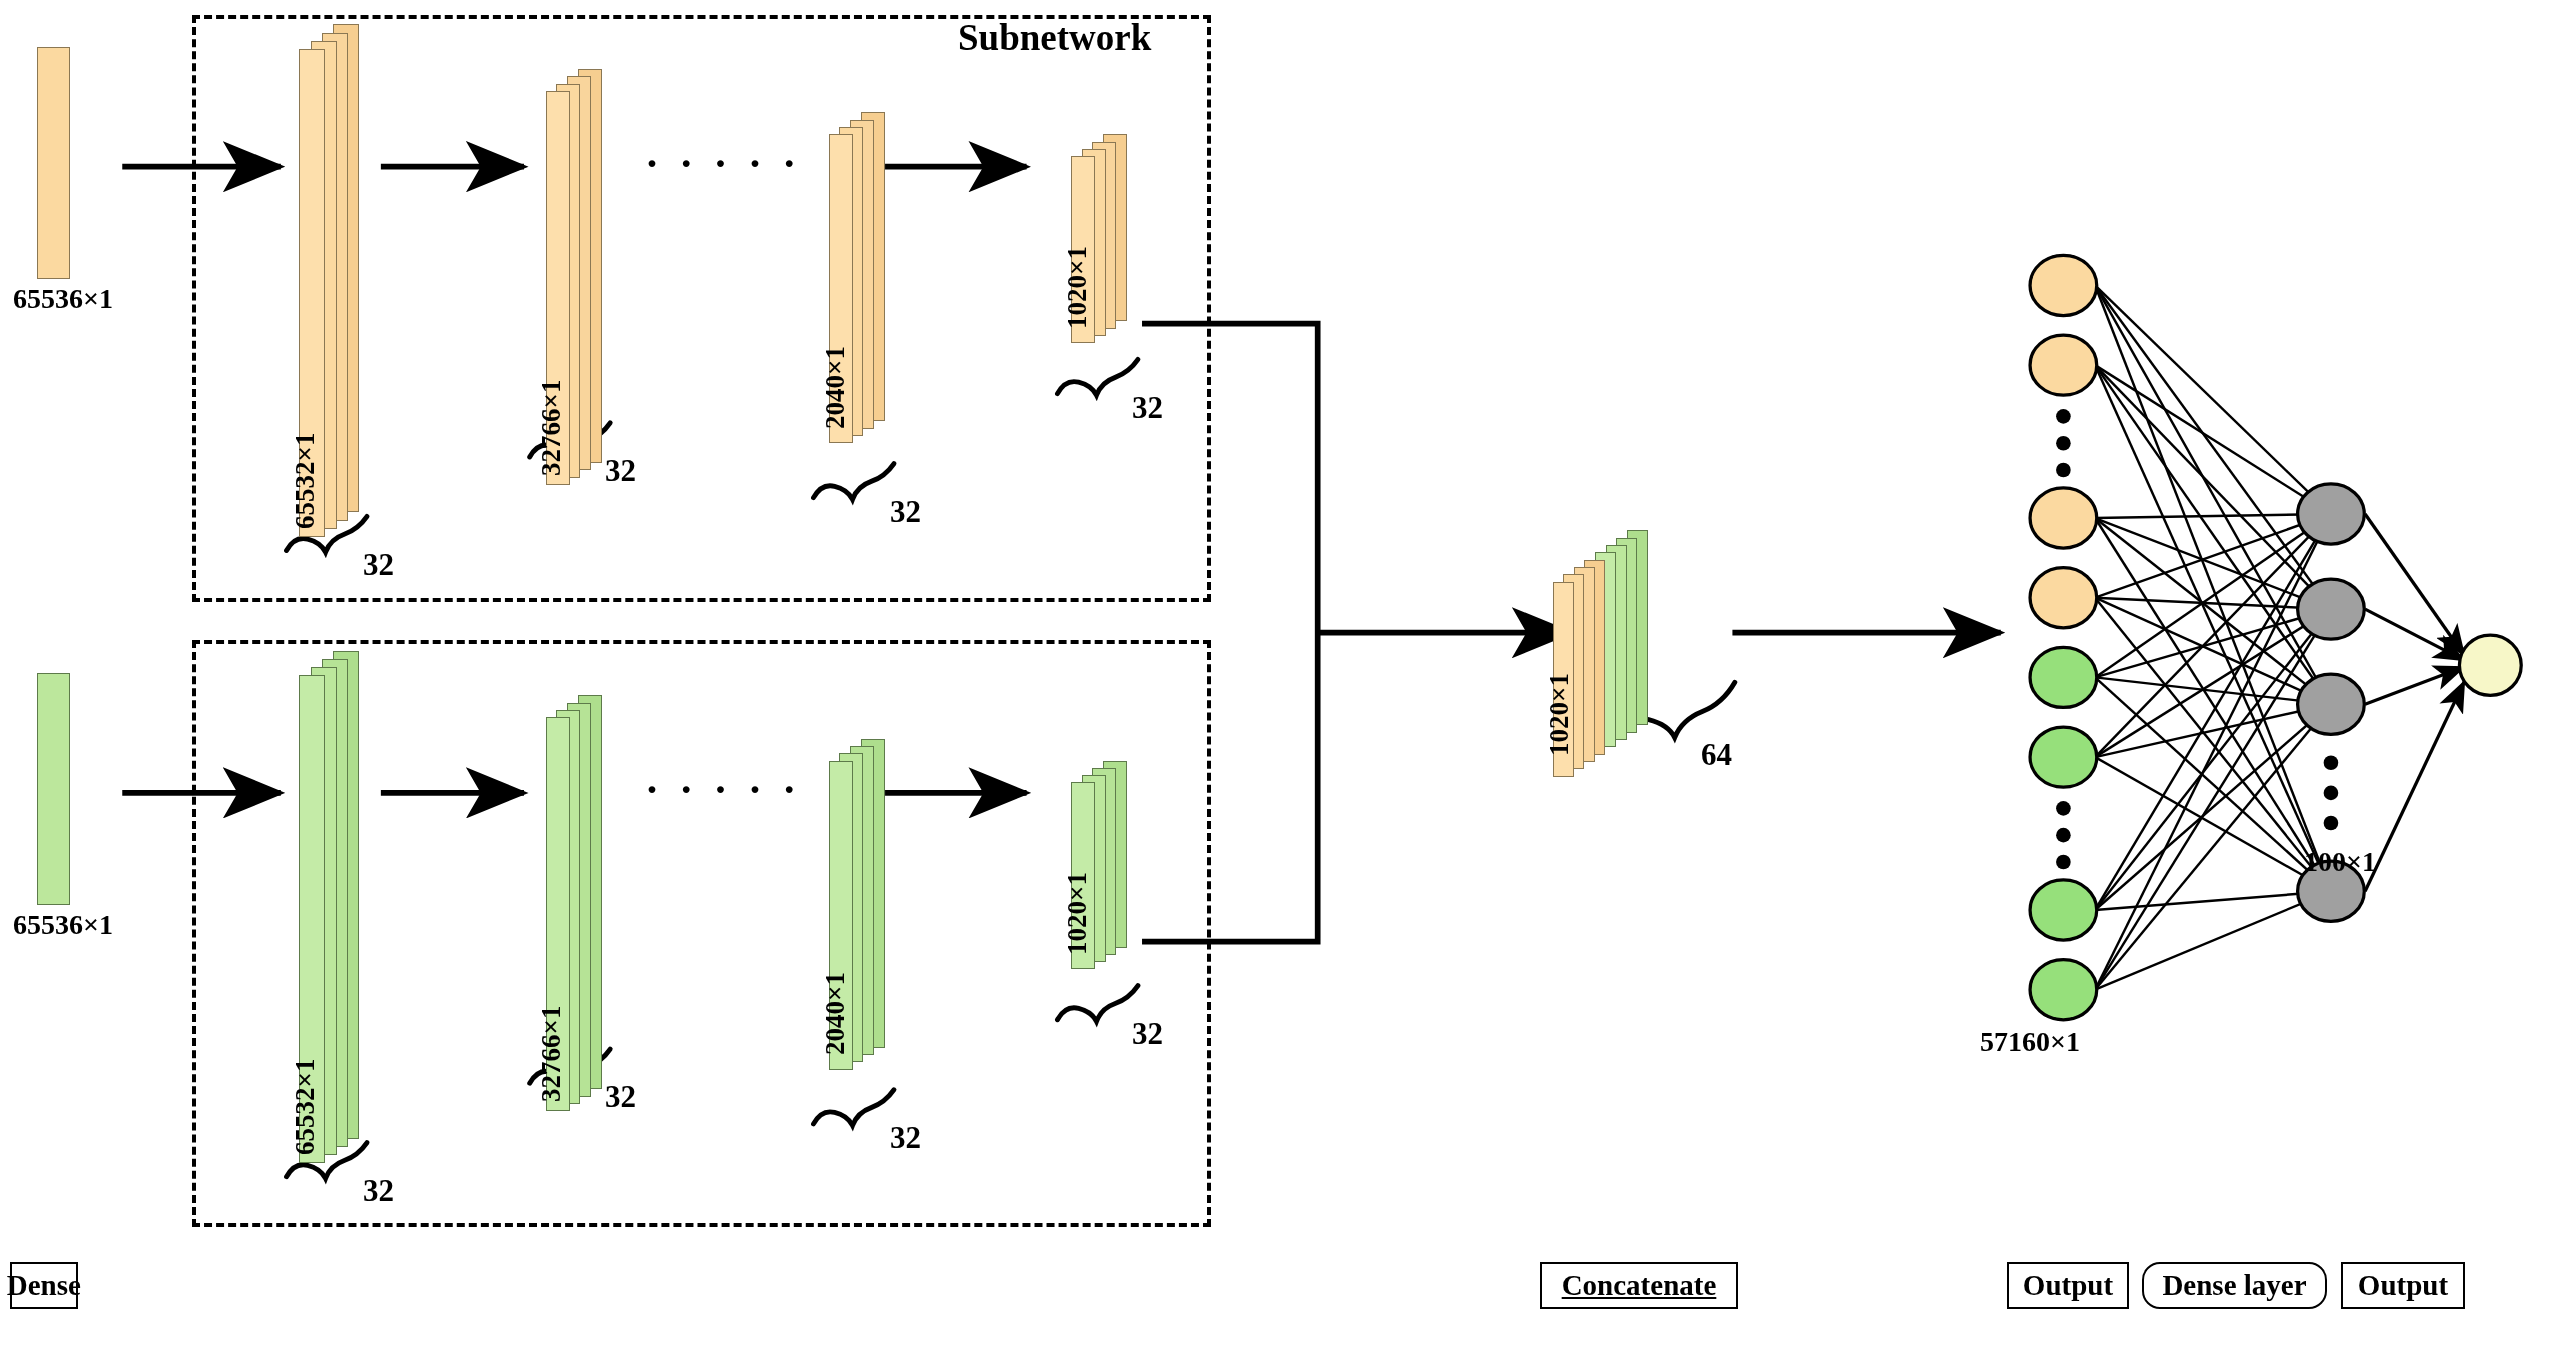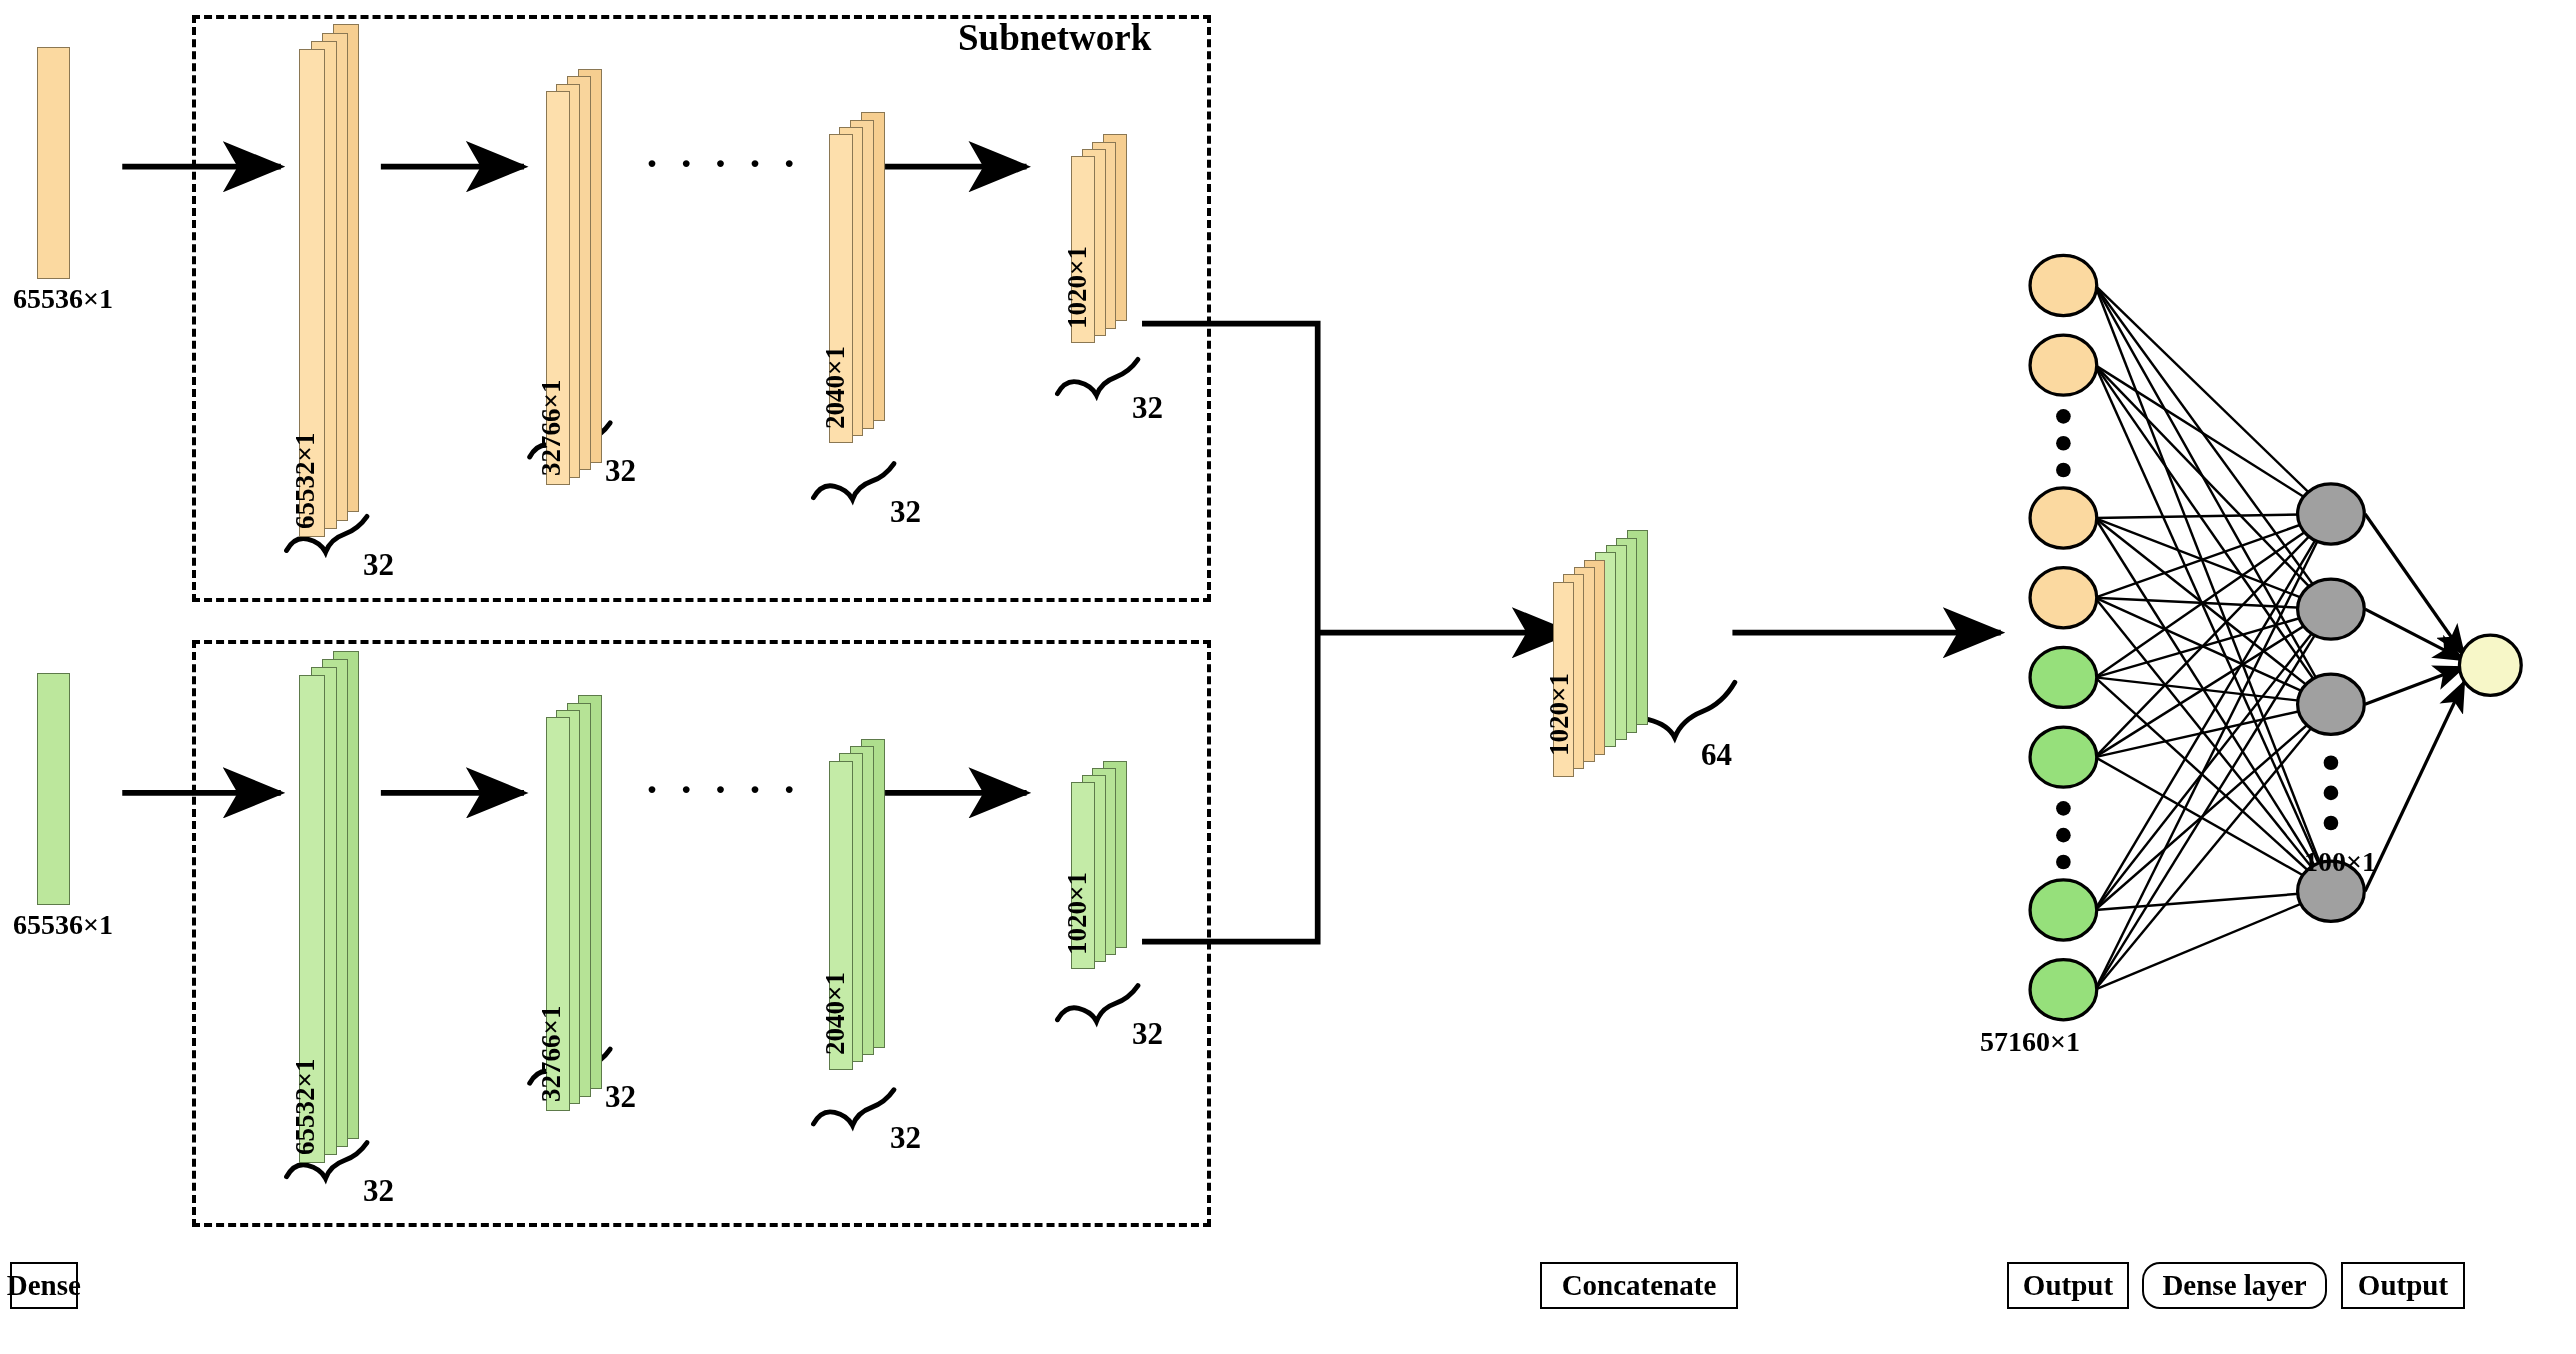--- a/index.html
+++ b/index.html
@@ -263,21 +263,21 @@
   </svg>
 
   <div class="hlabel" style="left:1980px;top:1026px;font-size:28px;">57160×1</div>
   <div class="hlabel" style="left:2304px;top:846px;font-size:28px;">100×1</div>
 
   <div class="legendbox" style="left:9.8px;top:1262px;width:68px;height:47px;font-size:29px;">
     <span>Dense</span>
   </div>
 
 
-  <div class="legendbox" style="left:1540px;top:1262px;width:198px;height:47px;font-size:29px;">
+  <div class="legendbox" style="left:1540px;top:1262px;width:198px;height:47px;font-size:29px;text-decoration:underline;">
     <span>Concatenate</span>
   </div>
 
   <div class="legendbox" style="left:2007px;top:1262px;width:122px;height:47px;font-size:29px;">
     <span>Output</span>
   </div>
 
   <div class="legendbox" style="left:2142px;top:1262px;width:185px;height:47px;font-size:29px;border-radius:18px;">
     <span>Dense layer</span>
   </div>

